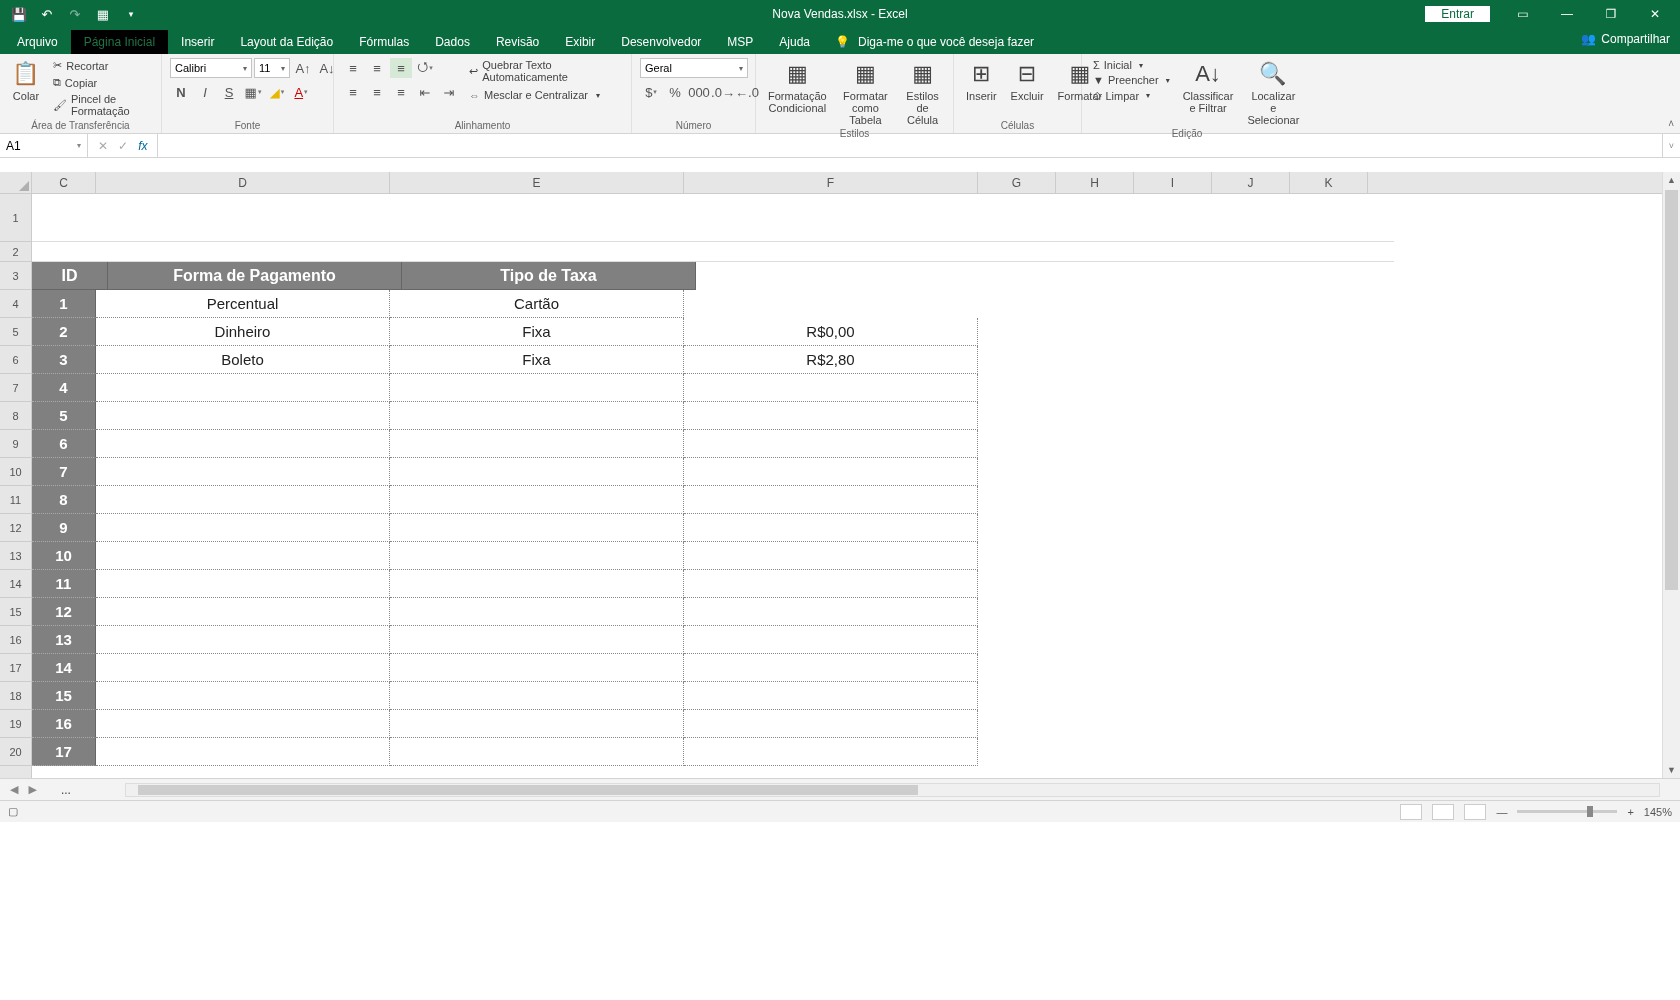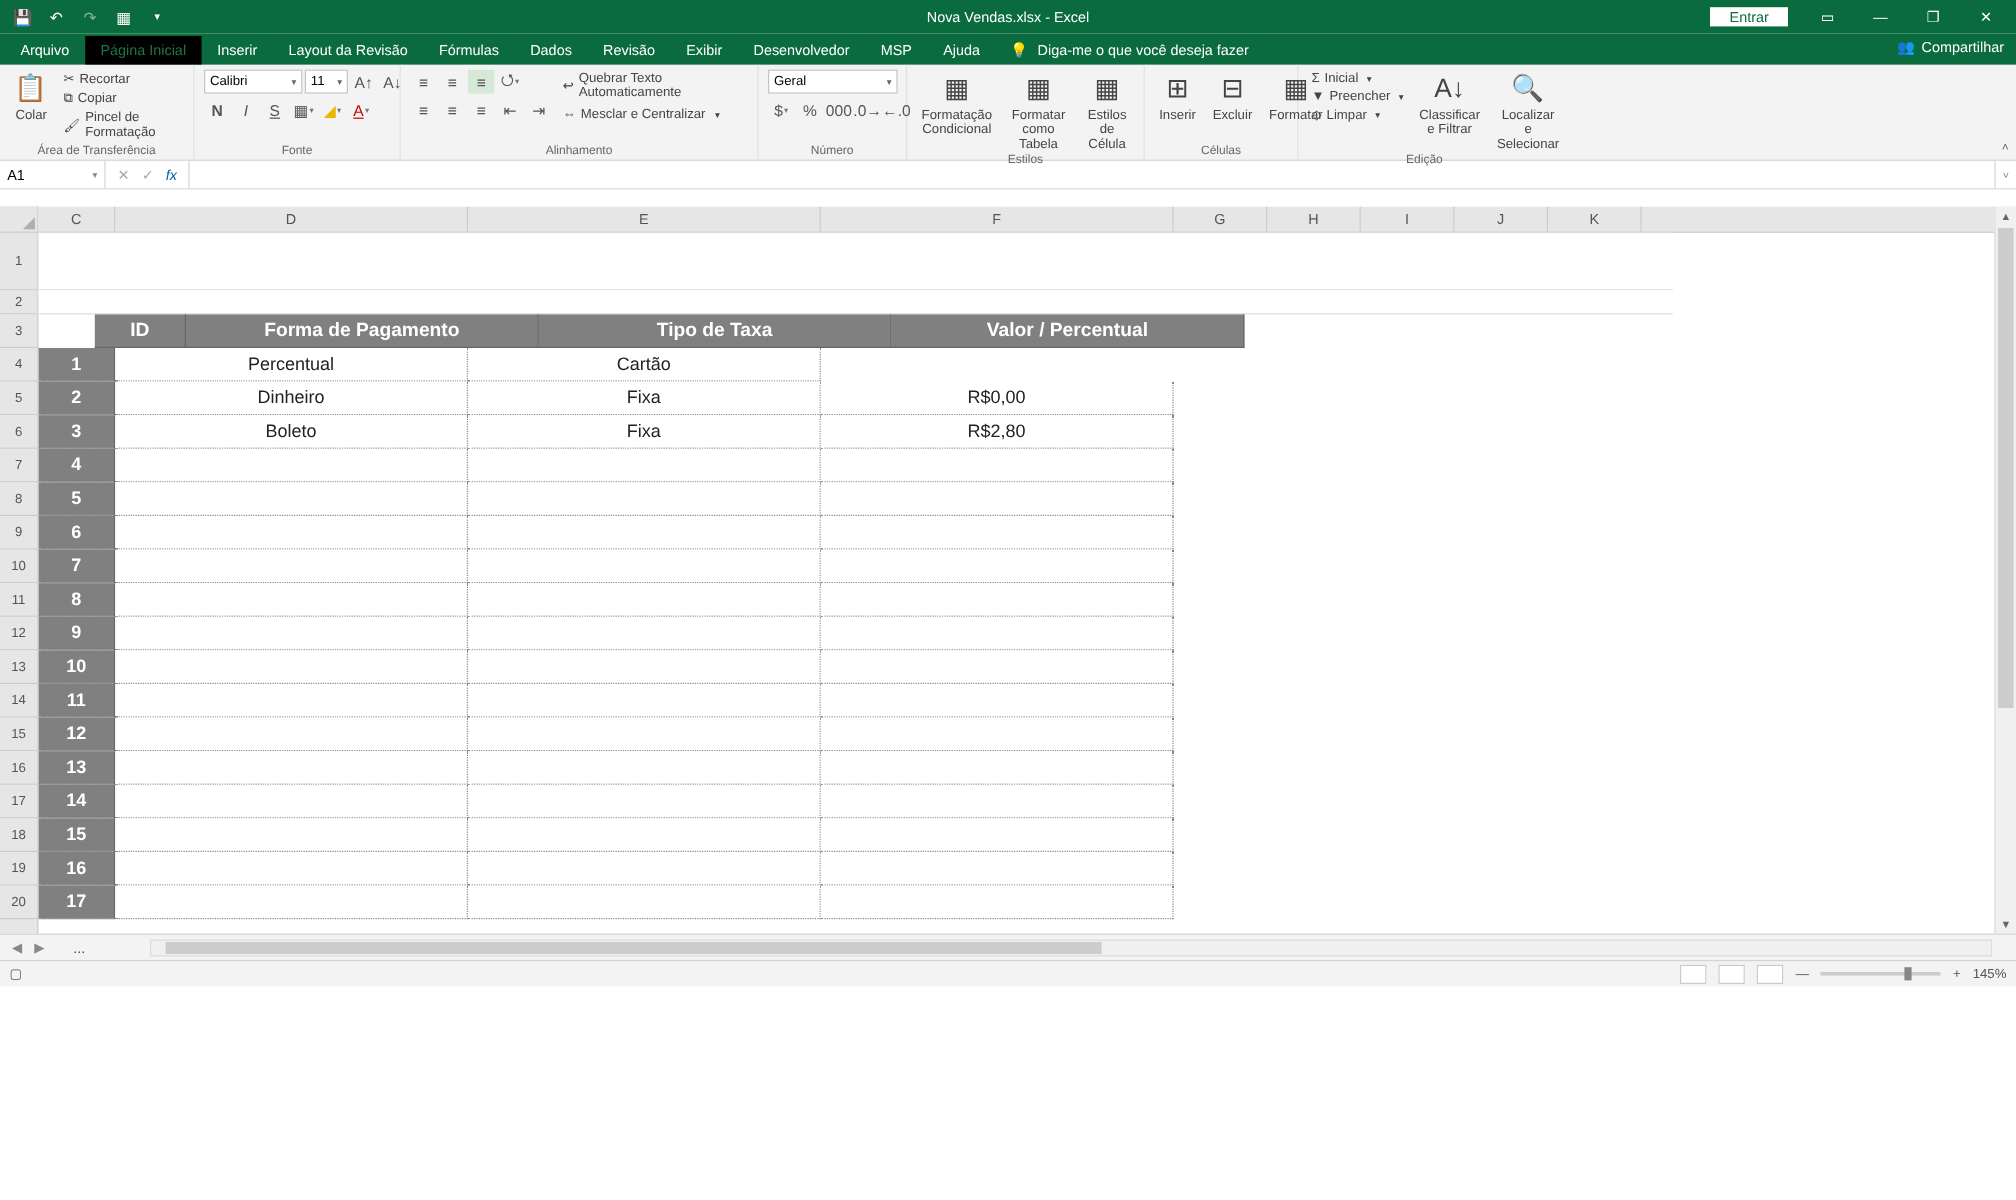--- a/index.html
+++ b/index.html
@@ -106,21 +106,21 @@
     <span class="winbtn">—</span>
     <span class="winbtn">❐</span>
     <span class="winbtn">✕</span>
   </div>
 </div>
 
 <div class="tabs">
   <div class="tab file">Arquivo</div>
   <div class="tab active">Página Inicial</div>
   <div class="tab">Inserir</div>
-  <div class="tab">Layout da Revisão</div>
+  <div class="tab">Layout da Edição</div>
   <div class="tab">Fórmulas</div>
   <div class="tab">Dados</div>
   <div class="tab">Revisão</div>
   <div class="tab">Exibir</div>
   <div class="tab">Desenvolvedor</div>
   <div class="tab">MSP</div>
   <div class="tab">Ajuda</div>
   <div class="help-tell">
     <span>💡</span>
     <span>Diga-me o que você deseja fazer</span>
@@ -361,24 +361,23 @@
         <div class="colhdr" style="width: 78px;">H</div>
         <div class="colhdr" style="width: 78px;">I</div>
         <div class="colhdr" style="width: 78px;">J</div>
         <div class="colhdr" style="width: 78px;">K</div>
       </div>
     <div class="cells" id="cells-area">
       <div class="merged-title" style="width:1362px">
       </div>
       <div class="row2blank" style="width:1362px"></div>
     <div class="datarow" style="position: absolute; top: 68px; left: 0px;">
-          <div class="cell thead" style="width: 76px; margin-left: 47px;">ID</div>
+          <div class="cell thead" style="width: 76px;">ID</div>
           <div class="cell thead" style="width: 294px;">Forma de Pagamento</div>
           <div class="cell thead" style="width: 294px;">Tipo de Taxa</div>
-          <div class="cell thead" style="width: 294px;">Valor  / Percentual</div>
         </div>
         <div class="datarow" style="position: absolute; top: 96px; left: 0px;">
           <div class="cell idcol" style="width: 64px;">1</div>
           <div class="cell bodycell" style="width: 294px;">Percentual</div>
           <div class="cell bodycell" style="width: 294px;">Cartão</div>
         </div>
         <div class="datarow" style="position: absolute; top: 124px; left: 0px;">
           <div class="cell idcol" style="width: 64px;">2</div>
           <div class="cell bodycell" style="width: 294px;">Dinheiro</div>
           <div class="cell bodycell" style="width: 294px;">Fixa</div>

